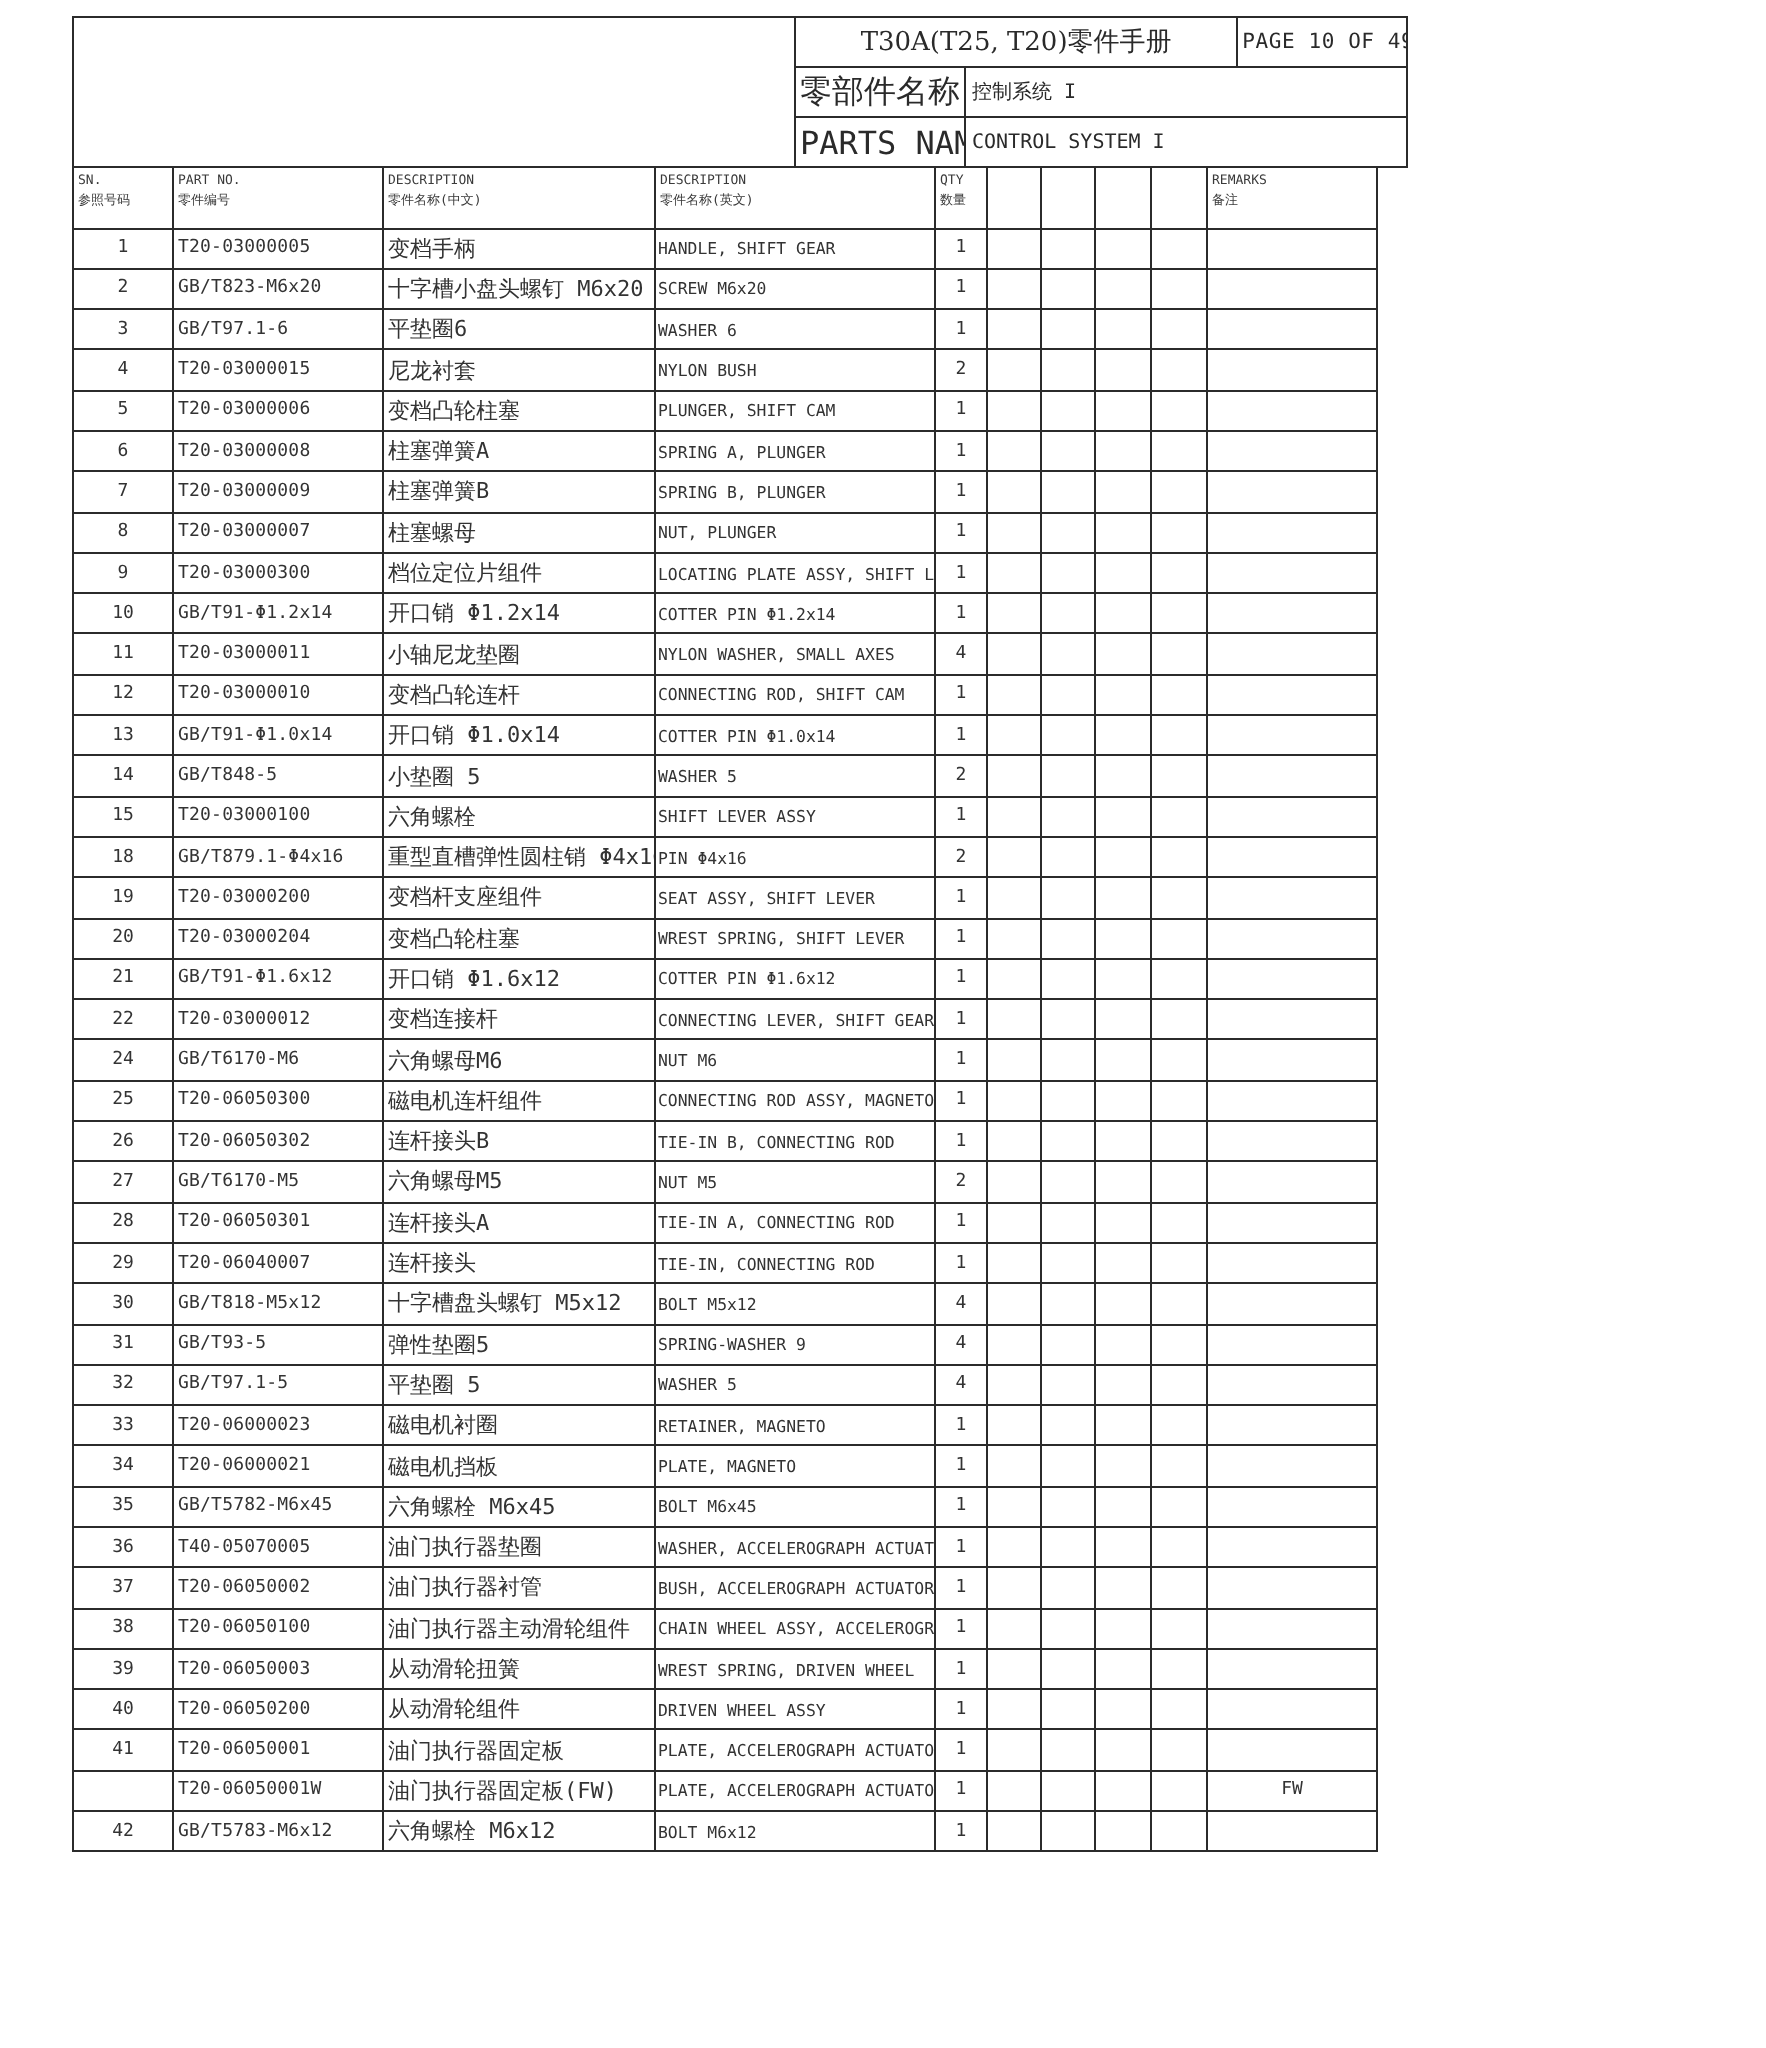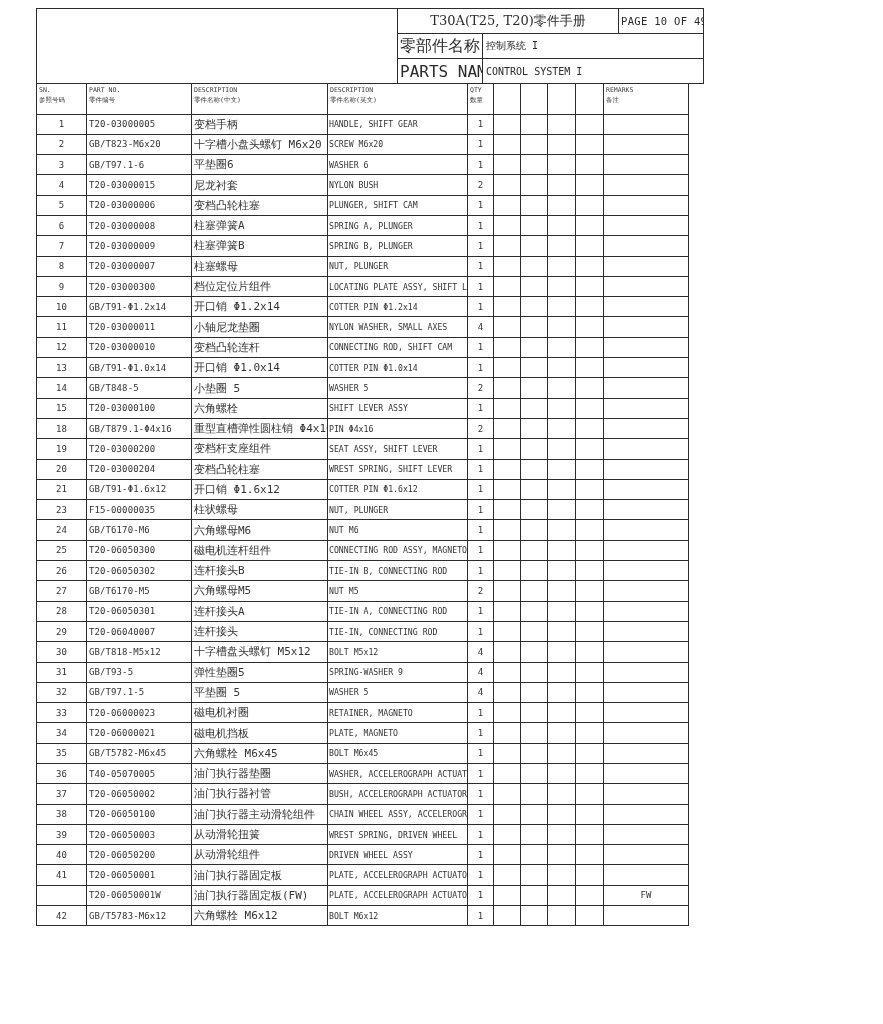--- a/index.html
+++ b/index.html
@@ -326,24 +326,24 @@
           <td class="cn">开口销 Φ1.6x12</td>
           <td class="en">COTTER PIN Φ1.6x12</td>
           <td class="qty">1</td>
           <td></td>
           <td></td>
           <td></td>
           <td></td>
           <td class="rm"></td>
         </tr>
         <tr class="row">
-          <td class="sn">23</td>
-          <td class="pn">F15-00000035</td>
-          <td class="cn">柱状螺母</td>
-          <td class="en">NUT, PLUNGER</td>
+          <td class="sn">22</td>
+          <td class="pn">T20-03000012</td>
+          <td class="cn">变档连接杆</td>
+          <td class="en">CONNECTING LEVER, SHIFT GEAR</td>
           <td class="qty">1</td>
           <td></td>
           <td></td>
           <td></td>
           <td></td>
           <td class="rm"></td>
         </tr>
         <tr class="row">
           <td class="sn">24</td>
           <td class="pn">GB/T6170-M6</td>

